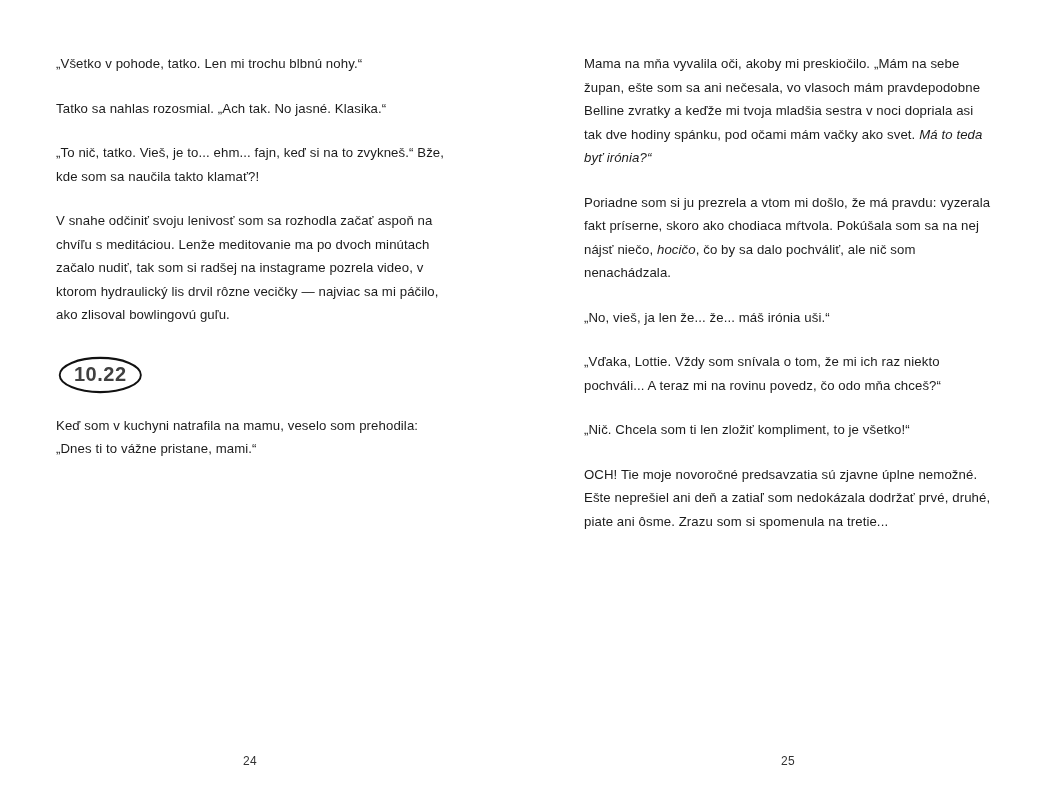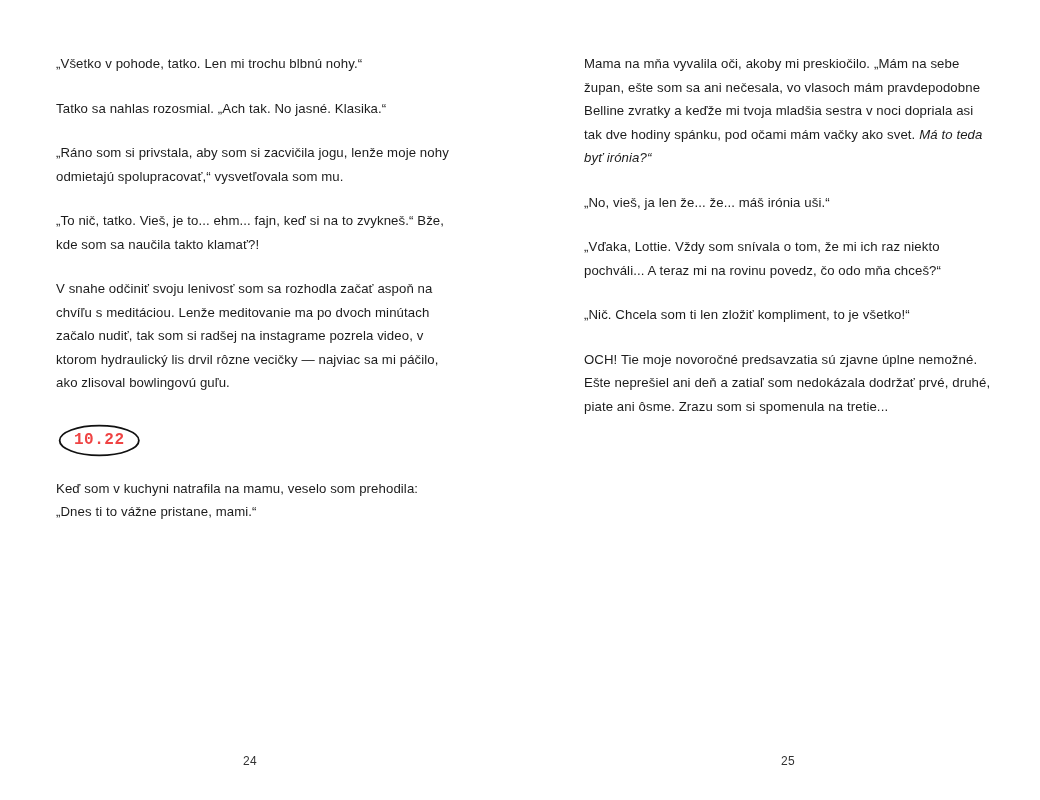--- a/index.html
+++ b/index.html
@@ -52,25 +52,25 @@
     margin-bottom: 0;
   }
   .em {
     font-style: italic;
   }
   .timestamp {
     display: inline-block;
     position: relative;
     margin: 8px 0 20px 2px;
     padding: 7px 16px 8px 16px;
-    font-family: Liberation Mono, monospace;
-    font-size: 16px;
+    font-family: Liberation Sans, sans-serif;
+    font-size: 20px;
     font-weight: bold;
     letter-spacing: 0.5px;
-    color: #ef4444;
+    color: #404040;
   }
   .timestamp .ellipse {
     position: absolute;
     left: 0;
     top: 0;
     width: 100%;
     height: 100%;
     pointer-events: none;
   }
   .timestamp .ellipse svg {
@@ -104,21 +104,20 @@
 </style>
 </head>
 <body>
 
 <div class="spread">
 
   <div class="page page-left">
     <div class="content">
       <p class="para">„Všetko v pohode, tatko. Len mi trochu blbnú nohy.“</p>
       <p class="para">Tatko sa nahlas rozosmial. „Ach tak. No jasné. Klasika.“</p>
-      <p class="para">„Ráno som si privstala, aby som si zacvičila jogu, lenže moje nohy odmietajú spolupracovať,“ vysvetľovala som mu.</p>
       <p class="para">„To nič, tatko. Vieš, je to... ehm... fajn, keď si na to zvykneš.“ Bže, kde som sa naučila takto klamať?!</p>
       <p class="para">V snahe odčiniť svoju lenivosť som sa rozhodla začať aspoň na chvíľu s meditáciou. Lenže meditovanie ma po dvoch minútach začalo nudiť, tak som si radšej na instagrame pozrela video, v ktorom hydraulický lis drvil rôzne vecičky — najviac sa mi páčilo, ako zlisoval bowlingovú guľu.</p>
 
       <div class="timestamp">
         <span class="ellipse">
           <svg viewBox="0 0 100 40" preserveAspectRatio="none">
             <ellipse cx="50" cy="20" rx="48" ry="18" fill="none" stroke="#111" stroke-width="2.2"></ellipse>
           </svg>
         </span>
         <span>10.22</span>
@@ -131,20 +130,23 @@
 
   <div class="gutter"></div>
 
   <div class="page page-right">
     <div class="content">
 
       <p class="para">
         <span>Mama na mňa vyvalila oči, akoby mi preskiočilo. „Mám na sebe župan, ešte som sa ani nečesala, vo vlasoch mám pravdepodobne Belline zvratky a keďže mi tvoja mladšia sestra v noci dopriala asi tak dve hodiny spánku, pod očami mám vačky ako svet. </span><span class="em">Má to teda byť irónia?“</span>
       </p>
 
+      <p class="para">
+        <span>Poriadne som si ju prezrela a vtom mi došlo, že má pravdu: vyzerala fakt príserne, skoro ako chodiaca mŕtvola. Pokúšala som sa na nej nájsť niečo, </span><span class="em">hocičo</span><span>, čo by sa dalo pochváliť, ale nič som nenachádzala.</span>
+      </p>
 
       <p class="para">„No, vieš, ja len že... že... máš irónia uši.“</p>
       <p class="para">„Vďaka, Lottie. Vždy som snívala o tom, že mi ich raz niekto pochváli... A teraz mi na rovinu povedz, čo odo mňa chceš?“</p>
       <p class="para">„Nič. Chcela som ti len zložiť kompliment, to je všetko!“</p>
       <p class="para">OCH! Tie moje novoročné predsavzatia sú zjavne úplne nemožné. Ešte neprešiel ani deň a zatiaľ som nedokázala dodržať prvé, druhé, piate ani ôsme. Zrazu som si spomenula na tretie...</p>
     </div>
     <div class="folio">25</div>
   </div>
 
 </div>

